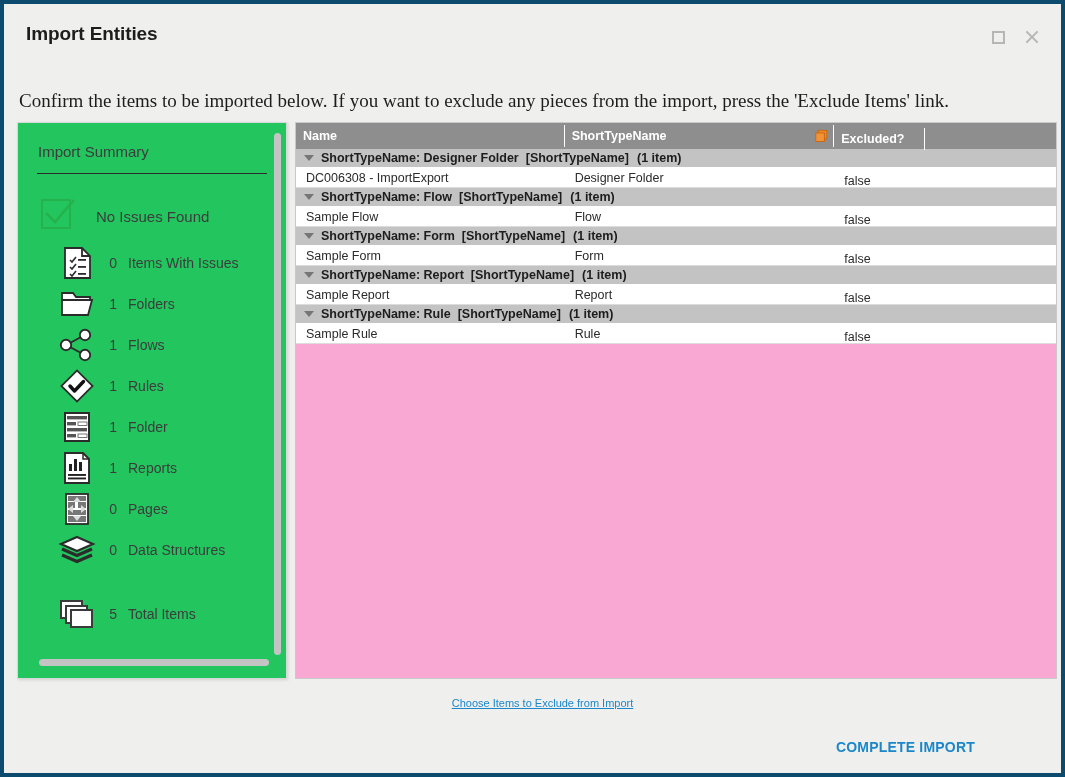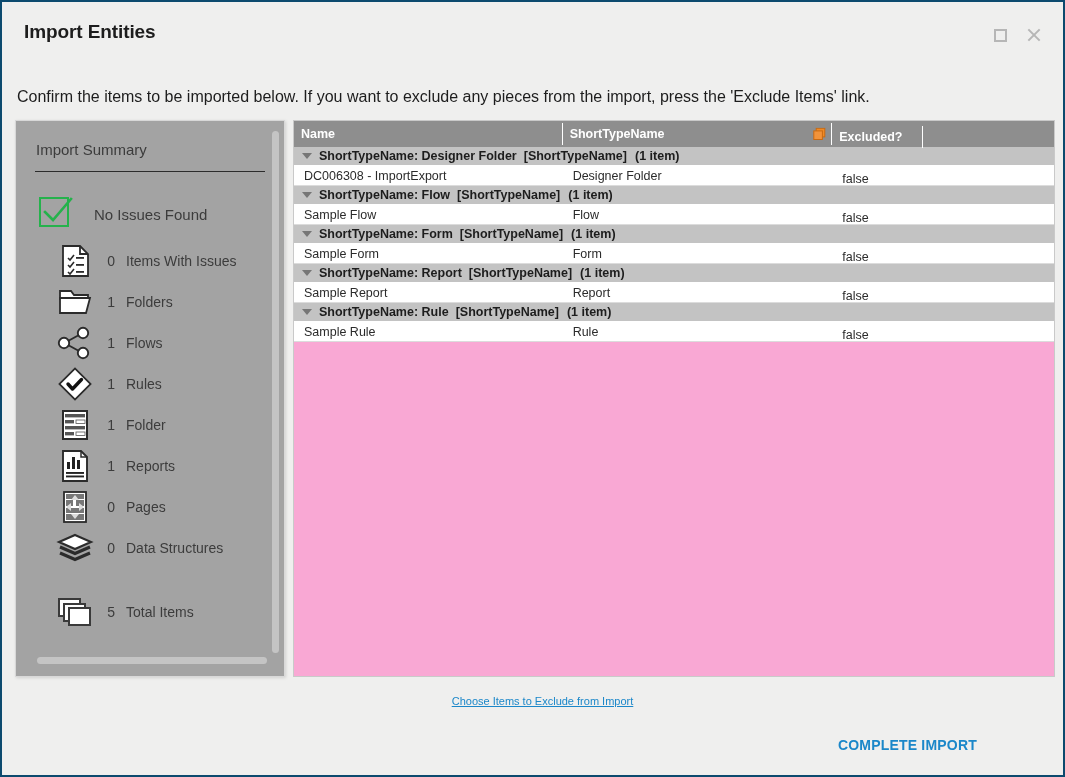--- a/index.html
+++ b/index.html
@@ -11,21 +11,21 @@
     font-family: "Liberation Sans", sans-serif;
     -webkit-font-smoothing: antialiased;
   }
 
   #app {
     position: relative;
     width: 1065px;
     height: 777px;
     box-sizing: border-box;
     background: #efefee;
-    border: 2px solid #0c4a6e;
+    border: 4px solid #0c4a6e;
     overflow: hidden;
   }
 
   
   .titlebar {
     position: absolute;
     left: 0; top: 0;
     width: 100%;
     height: 62px;
   }
@@ -75,32 +75,33 @@
     background: #b6b6b6;
   }
   .close-x::before { transform: translateX(-50%) rotate(45deg); }
   .close-x::after  { transform: translateX(-50%) rotate(-45deg); }
 
   
   .instruction {
     position: absolute;
     left: 15px;
     top: 86px;
-    font-size: 16px;
+    font-size: 19px;
     color: #1d1d1d;
+    font-family: Liberation Serif, serif;
   }
 
   
   .summary-panel {
     position: absolute;
     left: 13px;
     top: 118px;
     width: 270px;
     height: 557px;
-    background: #a3a3a3;
+    background: #22c55e;
     border: 1px solid #d8d8d8;
     box-shadow: 1px 1px 3px rgba(0,0,0,0.13);
     box-sizing: border-box;
     overflow: hidden;
   }
   .summary-title {
     position: absolute;
     left: 20px;
     top: 20px;
     font-size: 15px;

